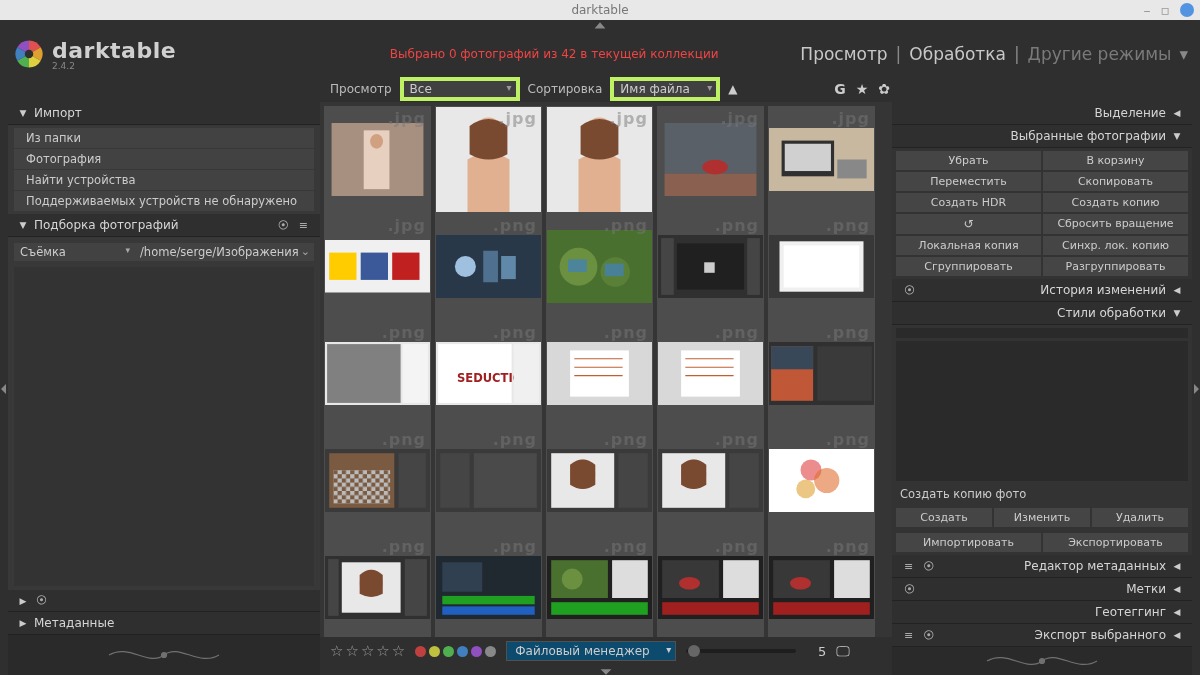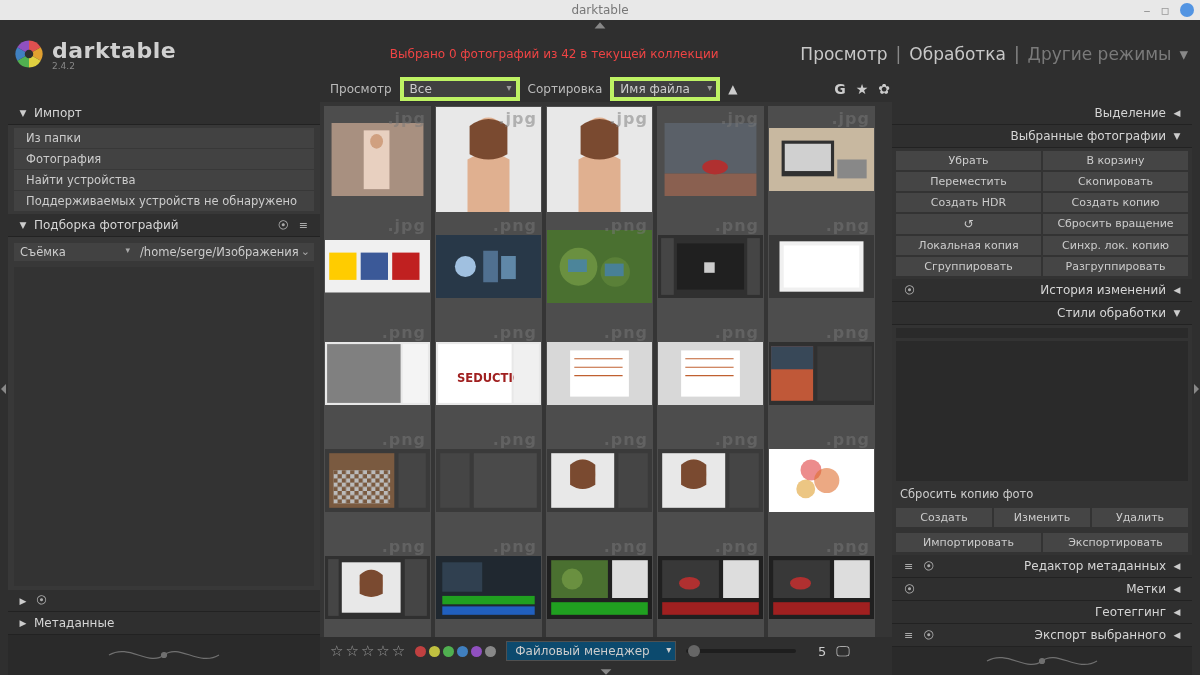--- a/index.html
+++ b/index.html
@@ -531,21 +531,21 @@
         <span class="mtitle">История изменений</span>
         <span class="chev">◀</span>
       </div>
       <div class="module-header right">
         <span class="mtitle">Стили обработки</span>
         <span class="chev">▼</span>
       </div>
       <div style="background:#333">
         <div style="background:#2a2a2a;margin:3px 4px;height:10px"></div>
         <div class="big-gray-box"></div>
-        <div class="style-label-row">Сбросить копию фото</div>
+        <div class="style-label-row">Создать копию фото</div>
         <div class="btn-grid" style="grid-template-columns:1fr 1fr 1fr">
           <div class="btn">Создать</div>
           <div class="btn">Изменить</div>
           <div class="btn">Удалить</div>
         </div>
         <div class="btn-grid">
           <div class="btn">Импортировать</div>
           <div class="btn">Экспортировать</div>
         </div>
       </div>

